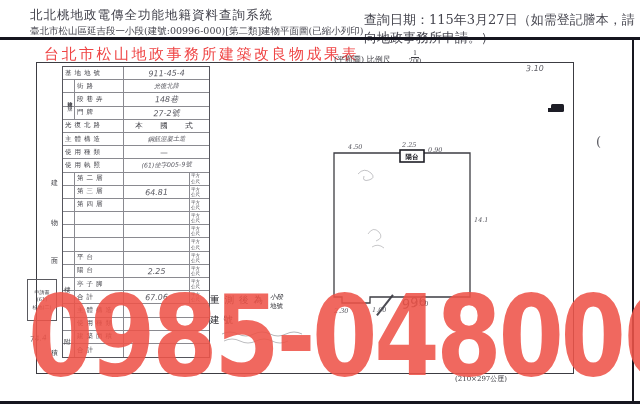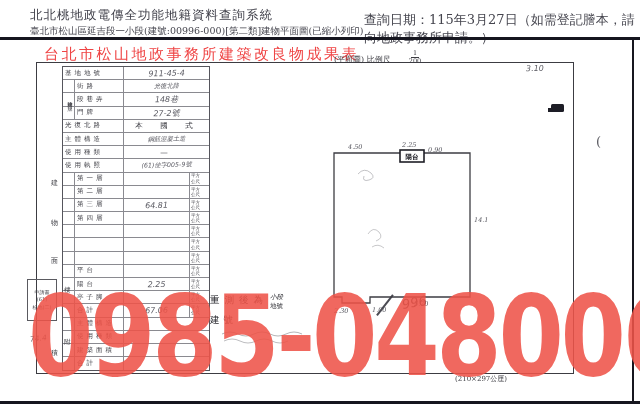--- a/index.html
+++ b/index.html
@@ -116,29 +116,20 @@
       <div class="c-lbl">使用種類</div>
       <div class="c-val print">—</div>
     </div>
   <div class="trow w">
       <div class="c-lbl">使用執照</div>
       <div class="c-val hand tiny">(61)使字005-9號</div>
     </div>
 
   <div class="trow">
       <div class="c-sub"></div>
-      <div class="c-lbl">第一層</div>
-      <div class="c-val hand"></div>
-      <div class="c-unit">
-        <span>平方</span>
-        <span>公尺</span>
-      </div>
-    </div>
-  <div class="trow">
-      <div class="c-sub"></div>
       <div class="c-lbl">第二層</div>
       <div class="c-val hand"></div>
       <div class="c-unit">
         <span>平方</span>
         <span>公尺</span>
       </div>
     </div>
   <div class="trow">
       <div class="c-sub"></div>
       <div class="c-lbl">第三層</div>

